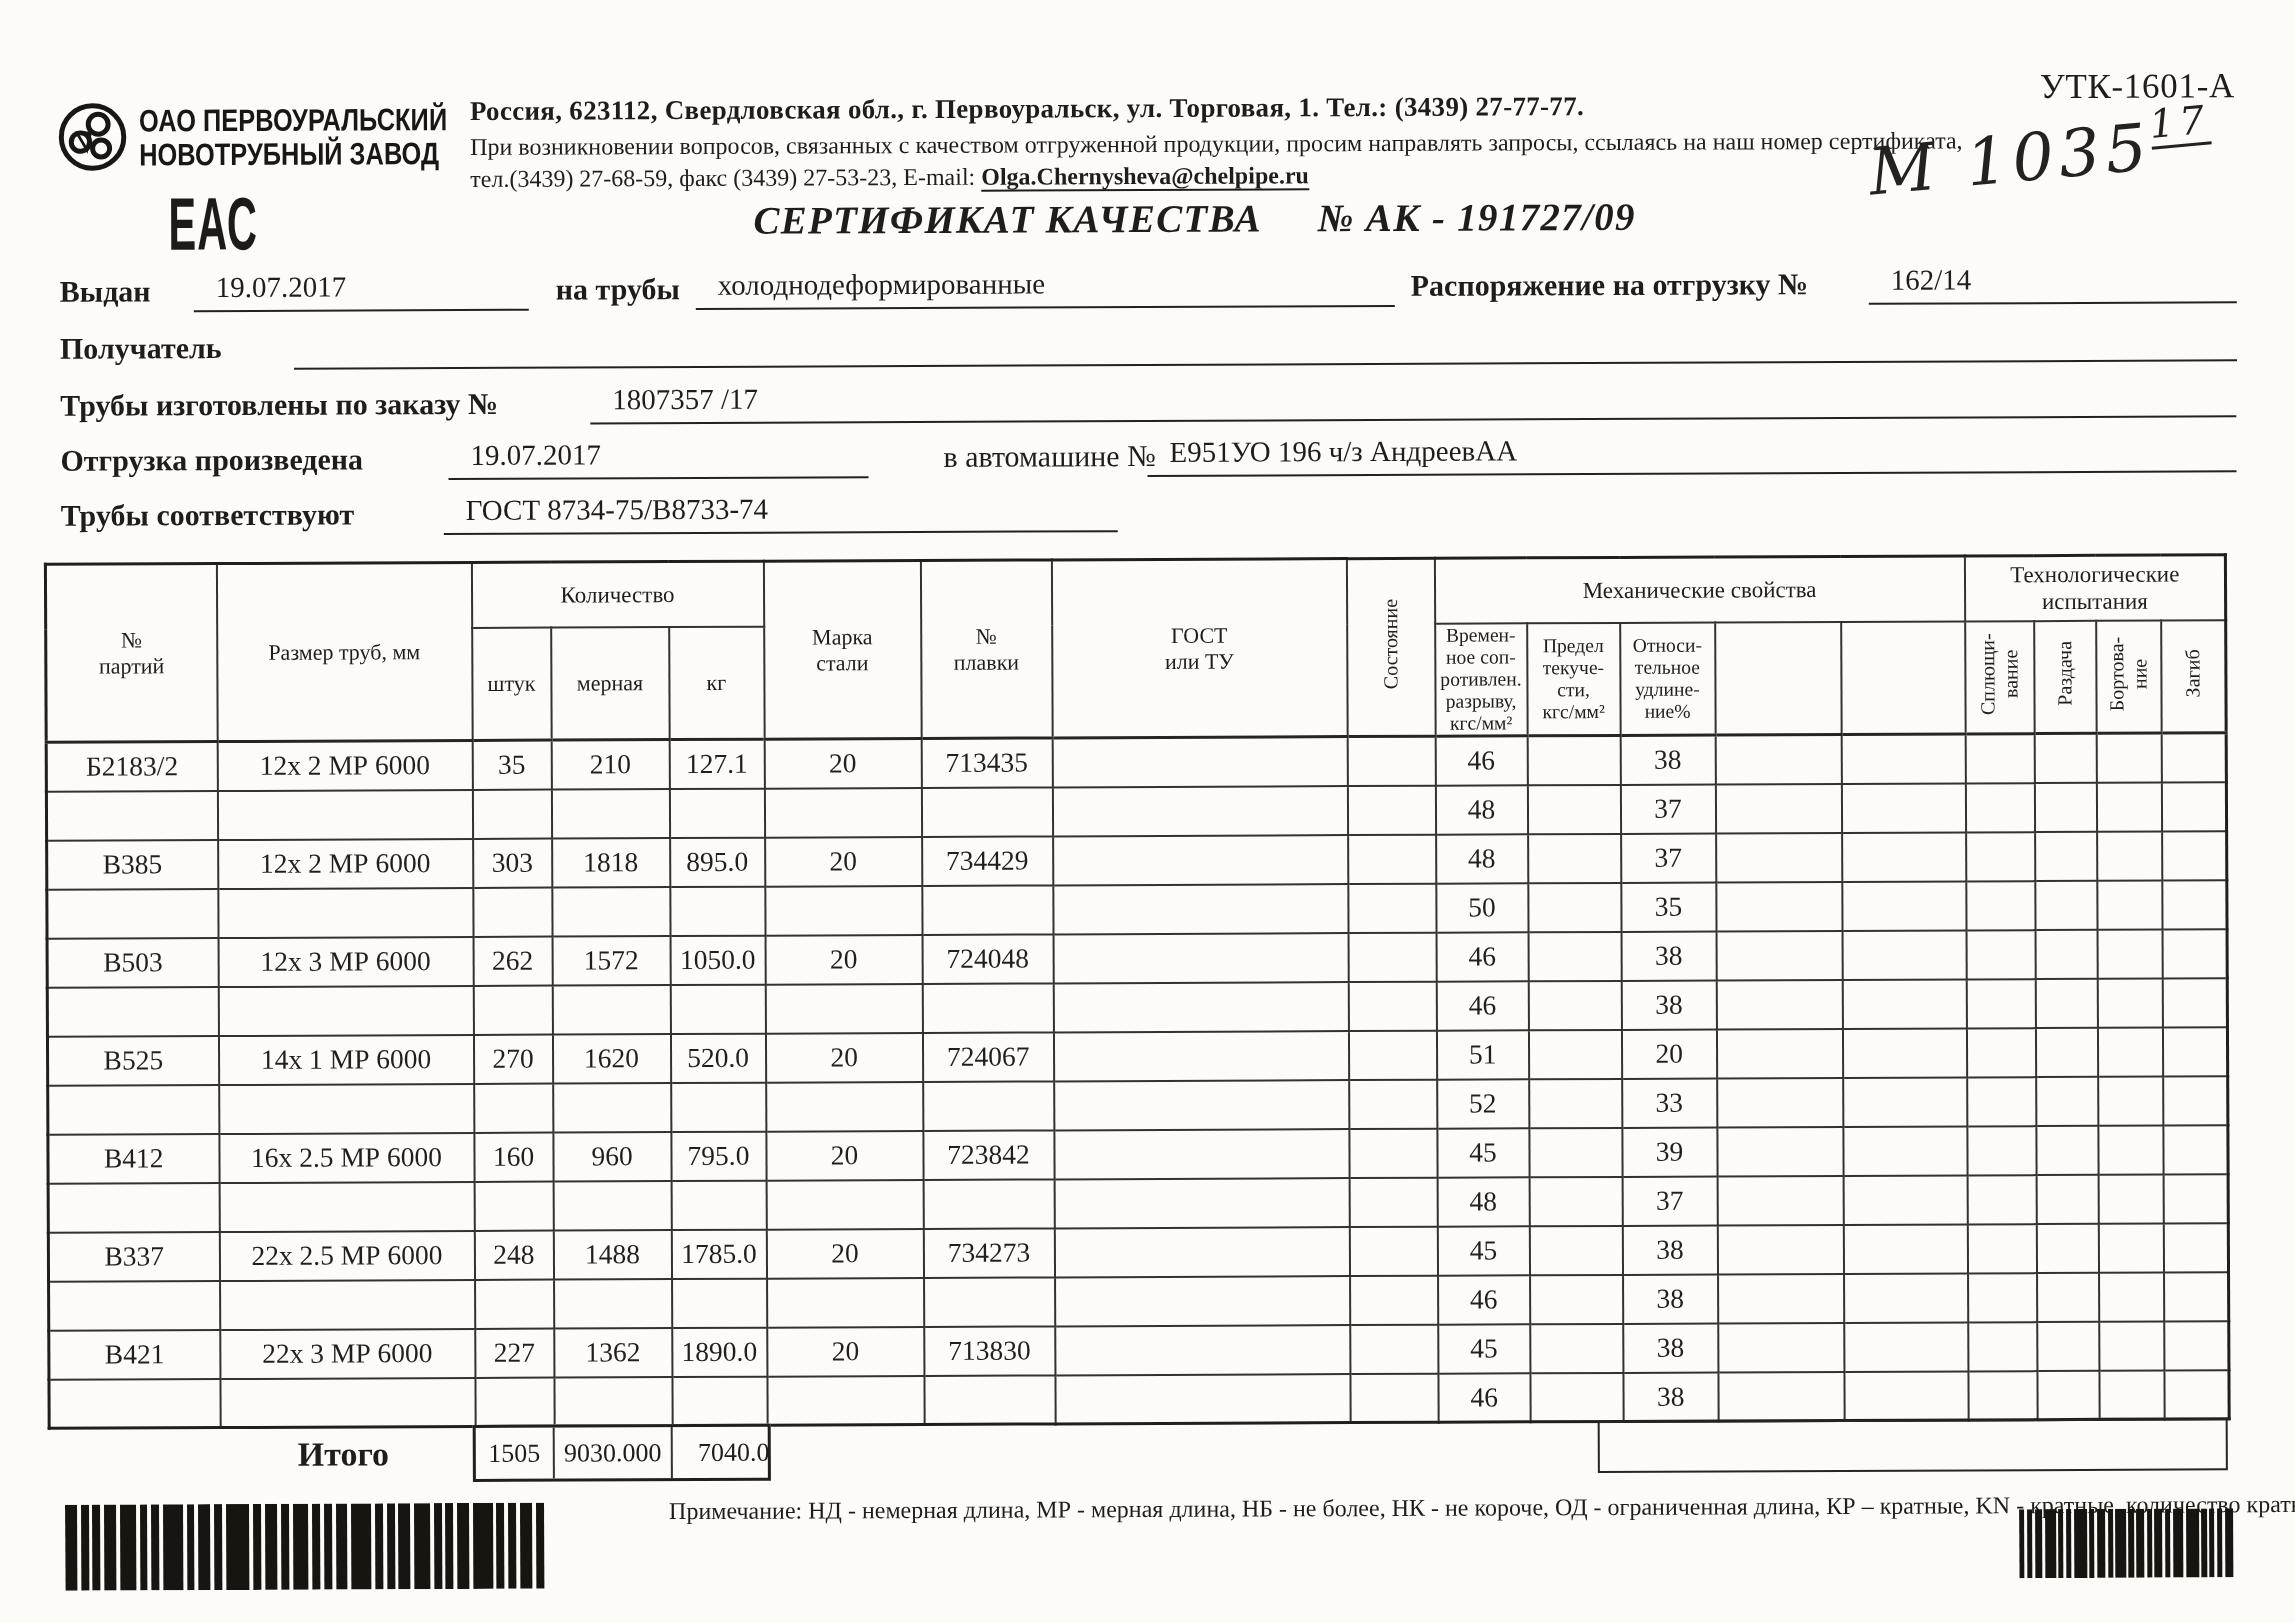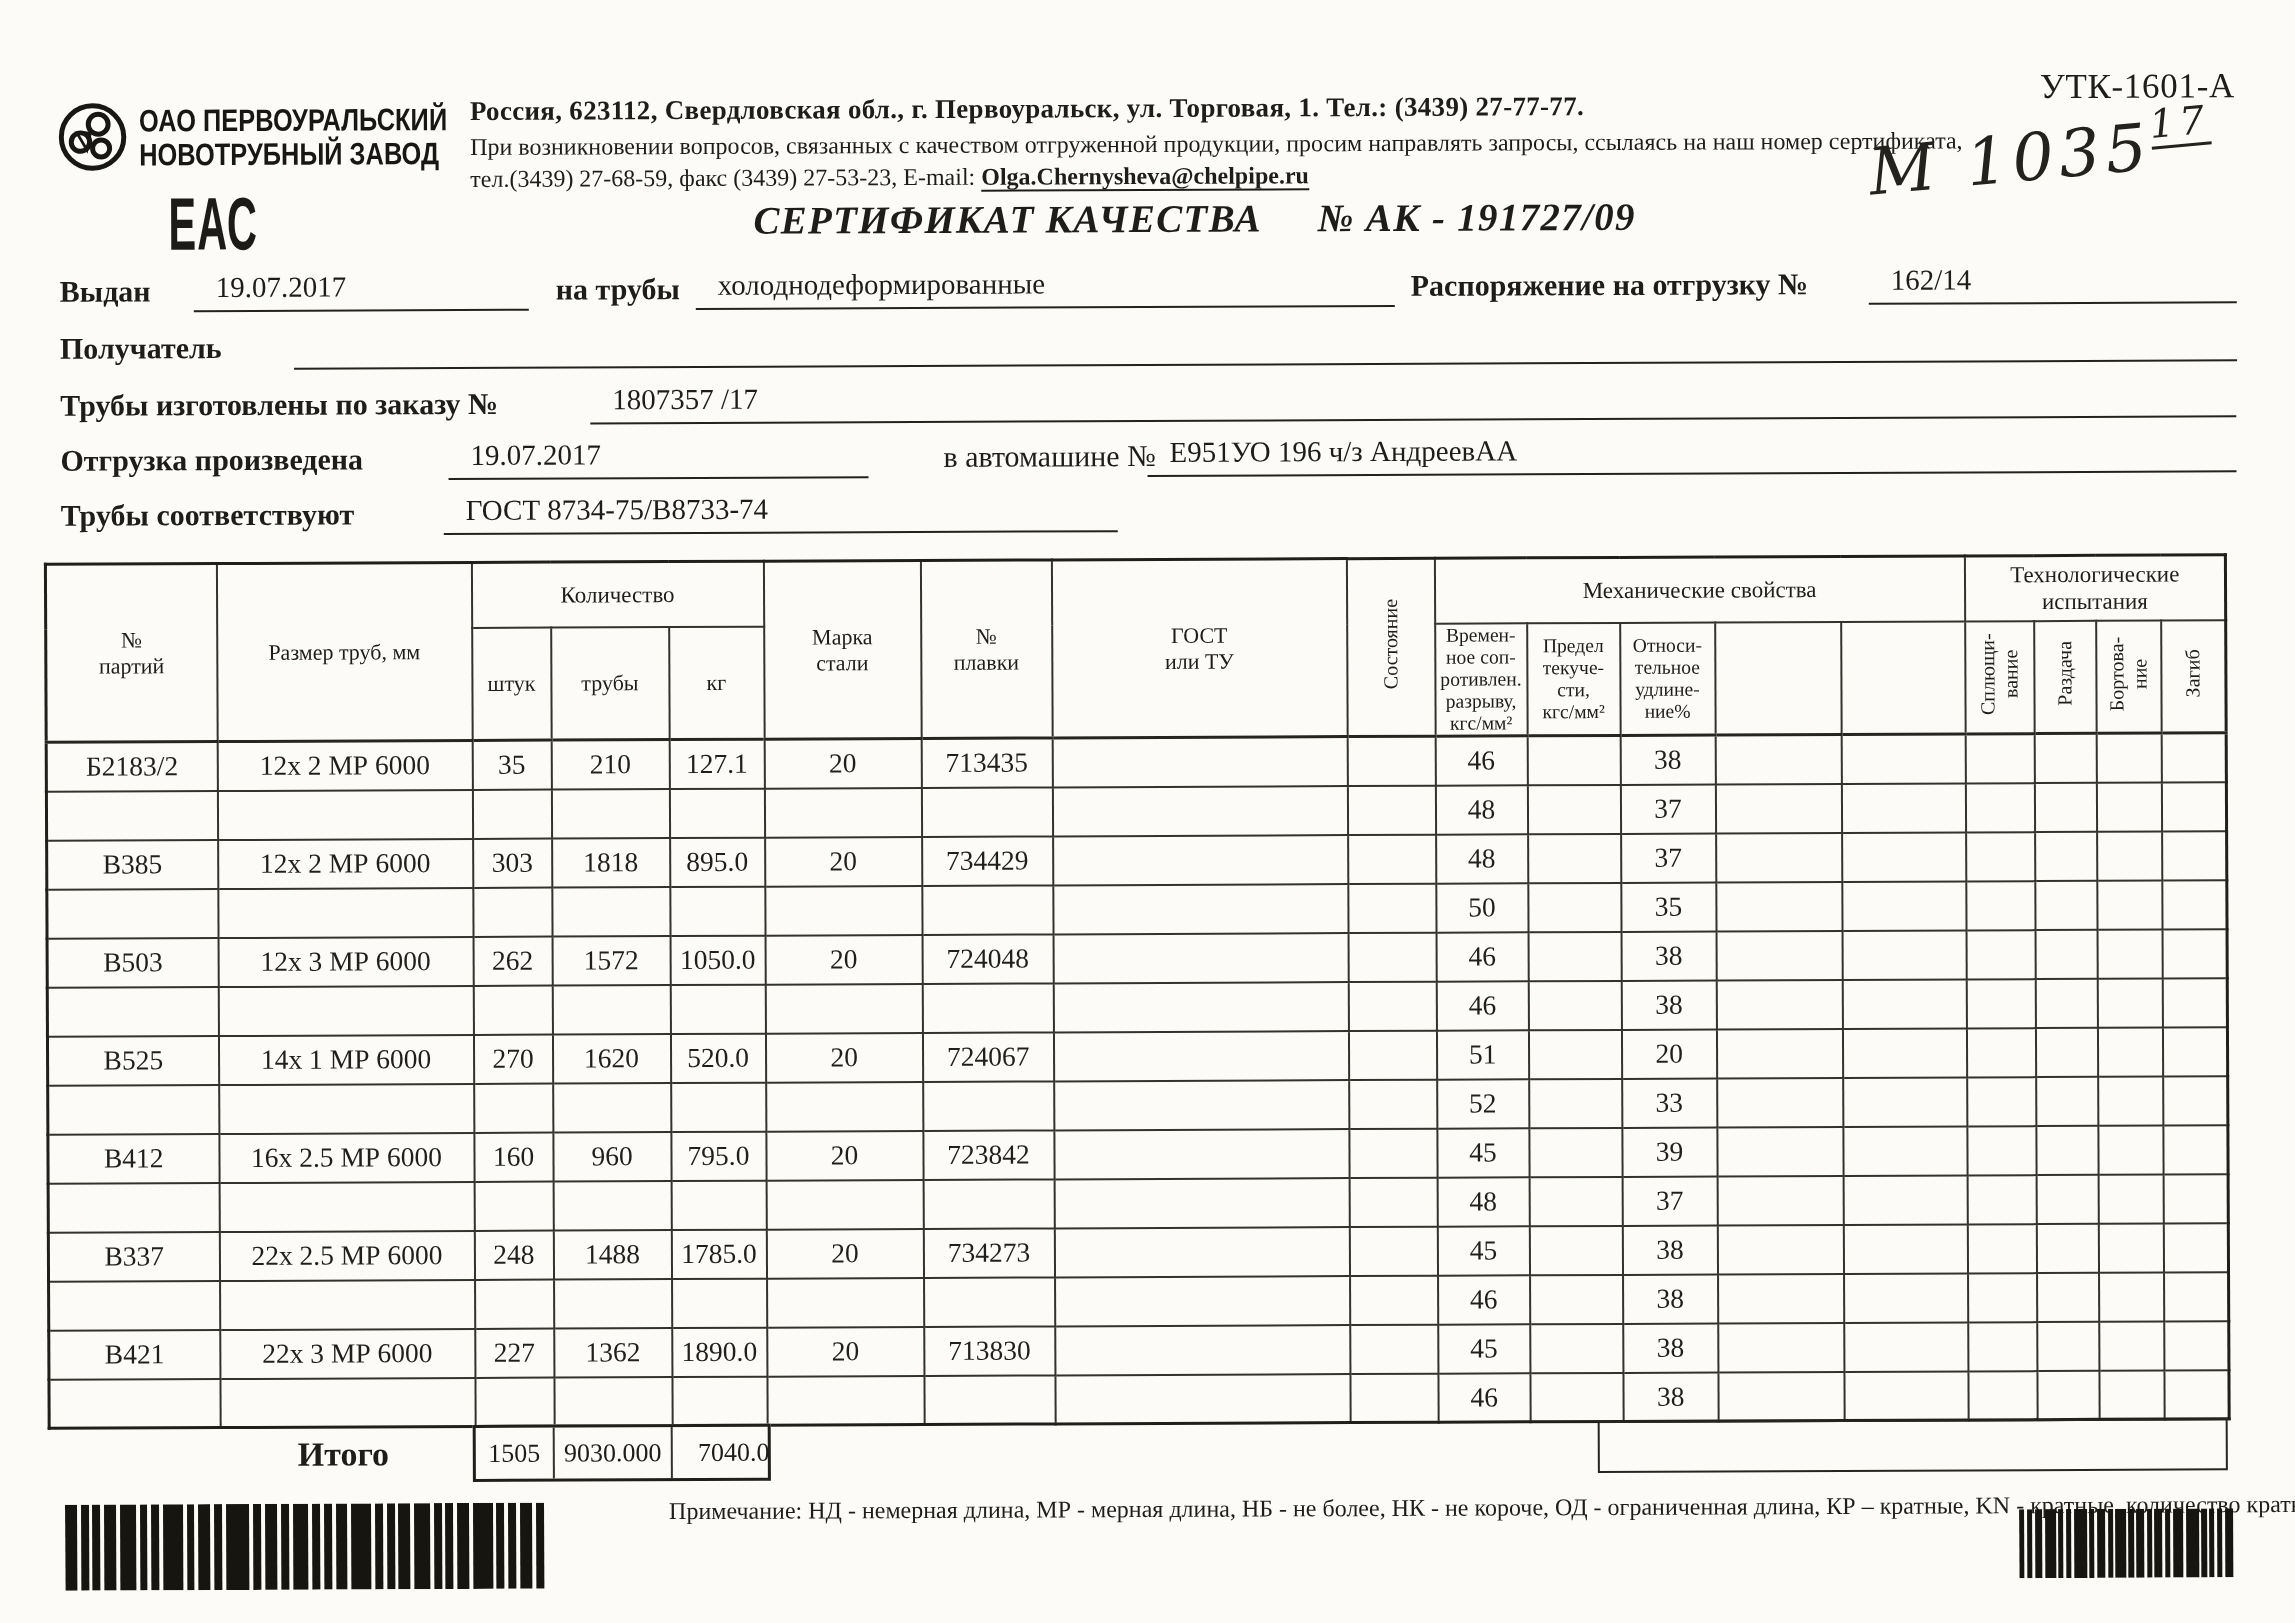--- a/index.html
+++ b/index.html
@@ -163,21 +163,21 @@
 плавки</th>
           <th rowspan="2">ГОСТ
 или ТУ</th>
           <th rowspan="2" class="vcell"><span class="vtext">Состояние</span></th>
           <th colspan="5" class="grp">Механические свойства</th>
           <th colspan="4" class="grp">Технологические
 испытания</th>
         </tr>
         <tr class="h-sub">
           <th>штук</th>
-          <th>трубы</th>
+          <th>мерная</th>
           <th>кг</th>
           <th class="small">Времен-
 ное соп-
 ротивлен.
 разрыву,
 кгс/мм²</th>
           <th class="small">Предел
 текуче-
 сти,
 кгс/мм²</th>

